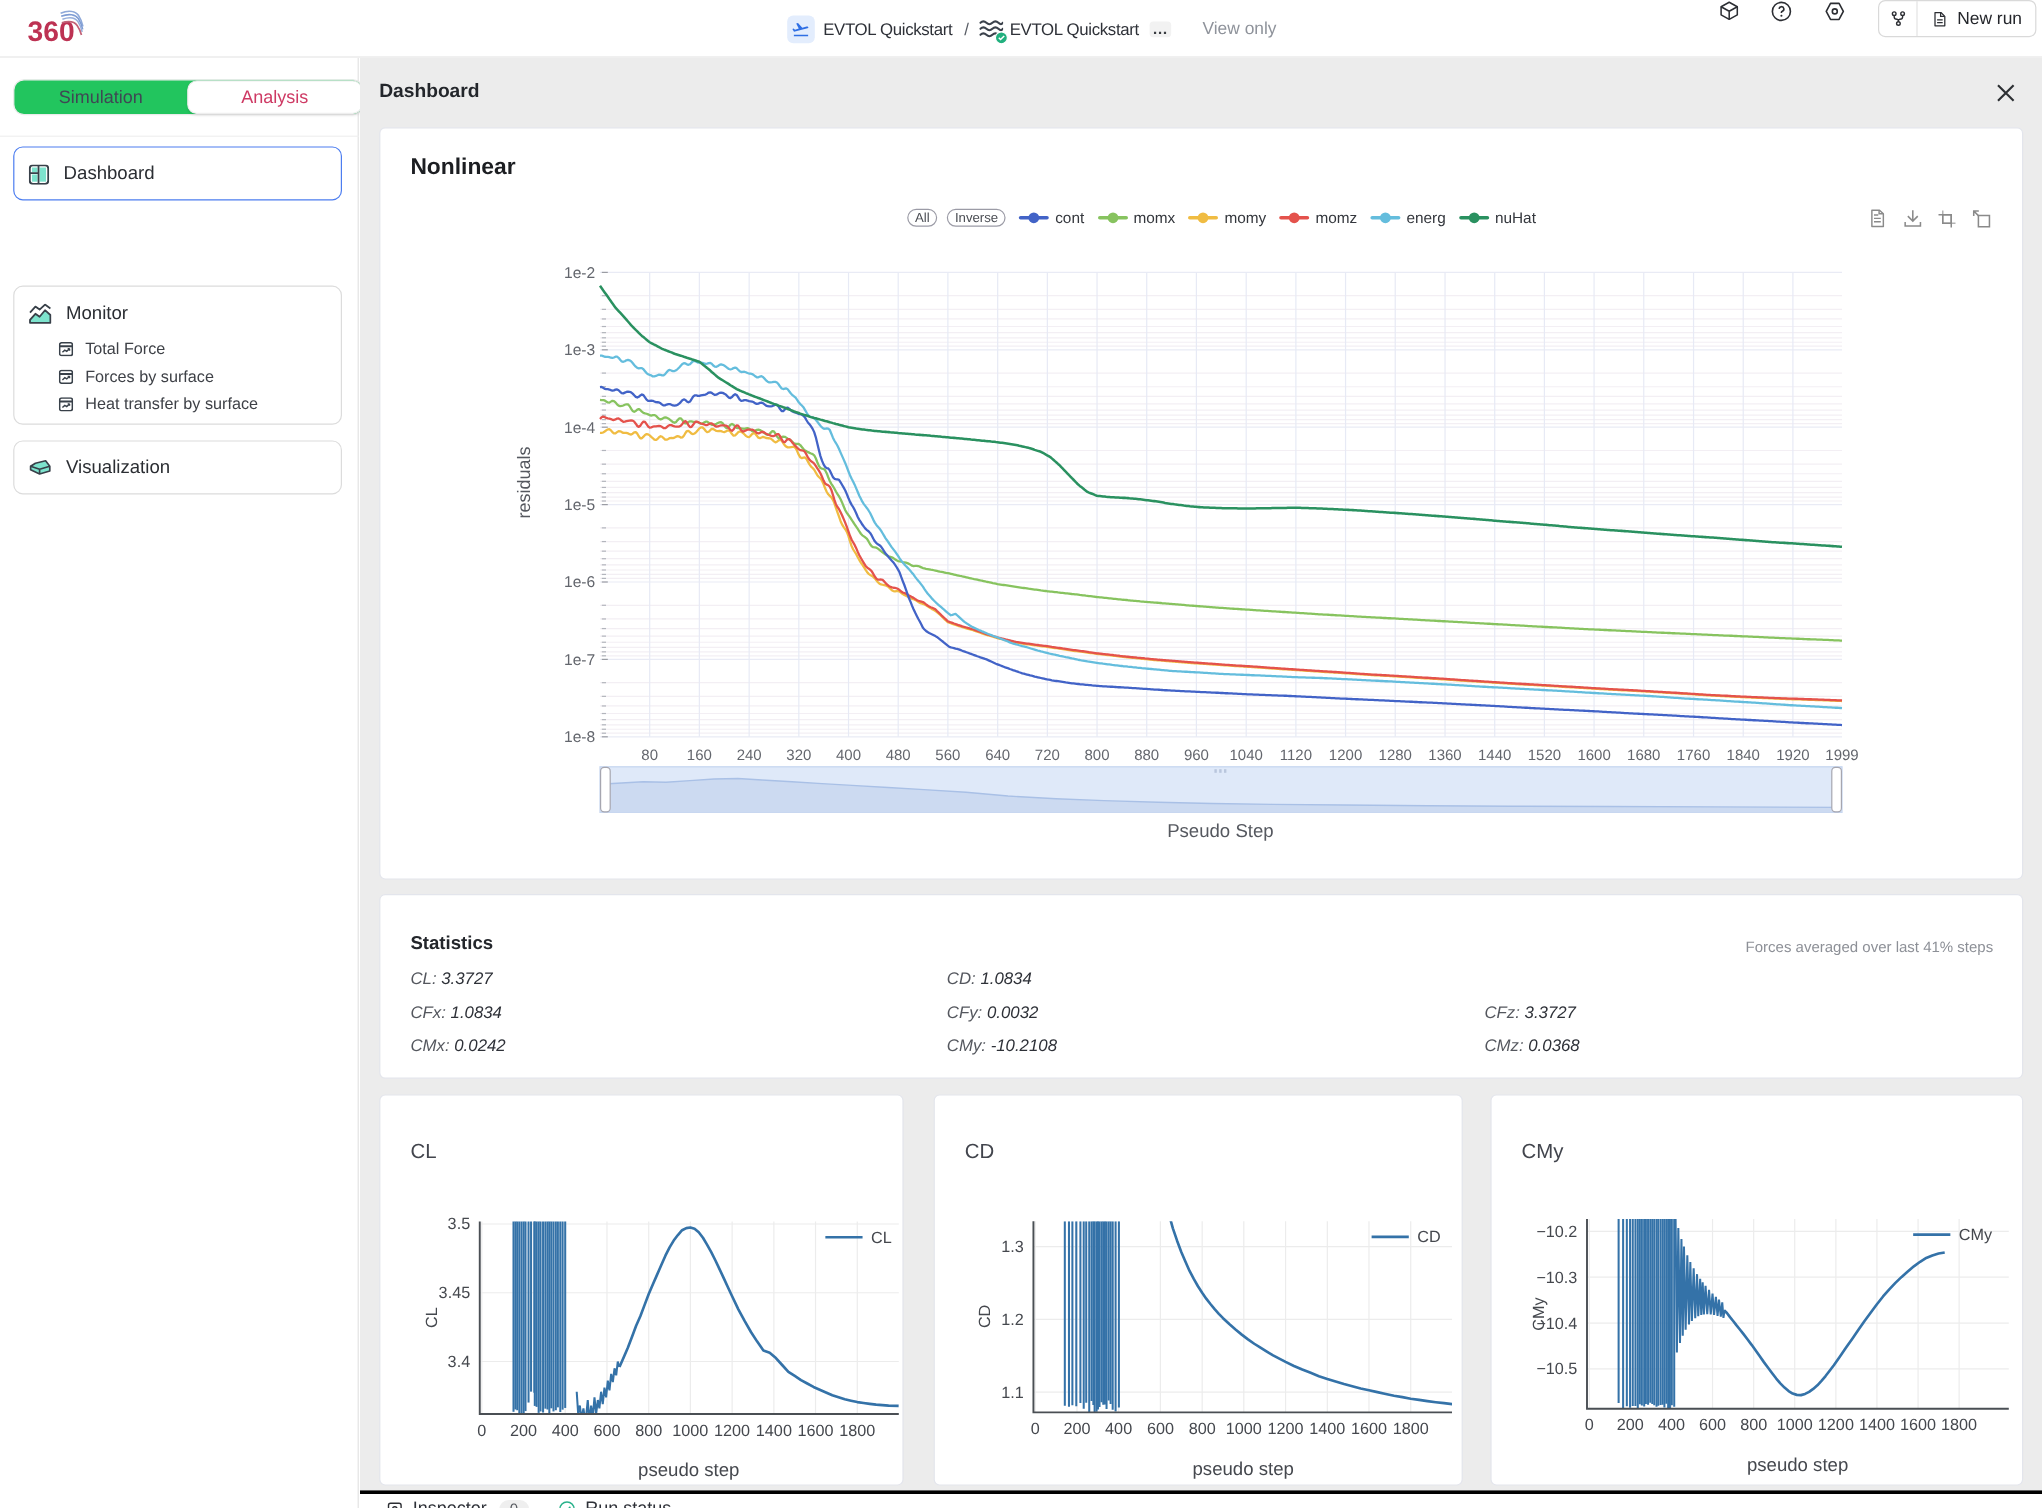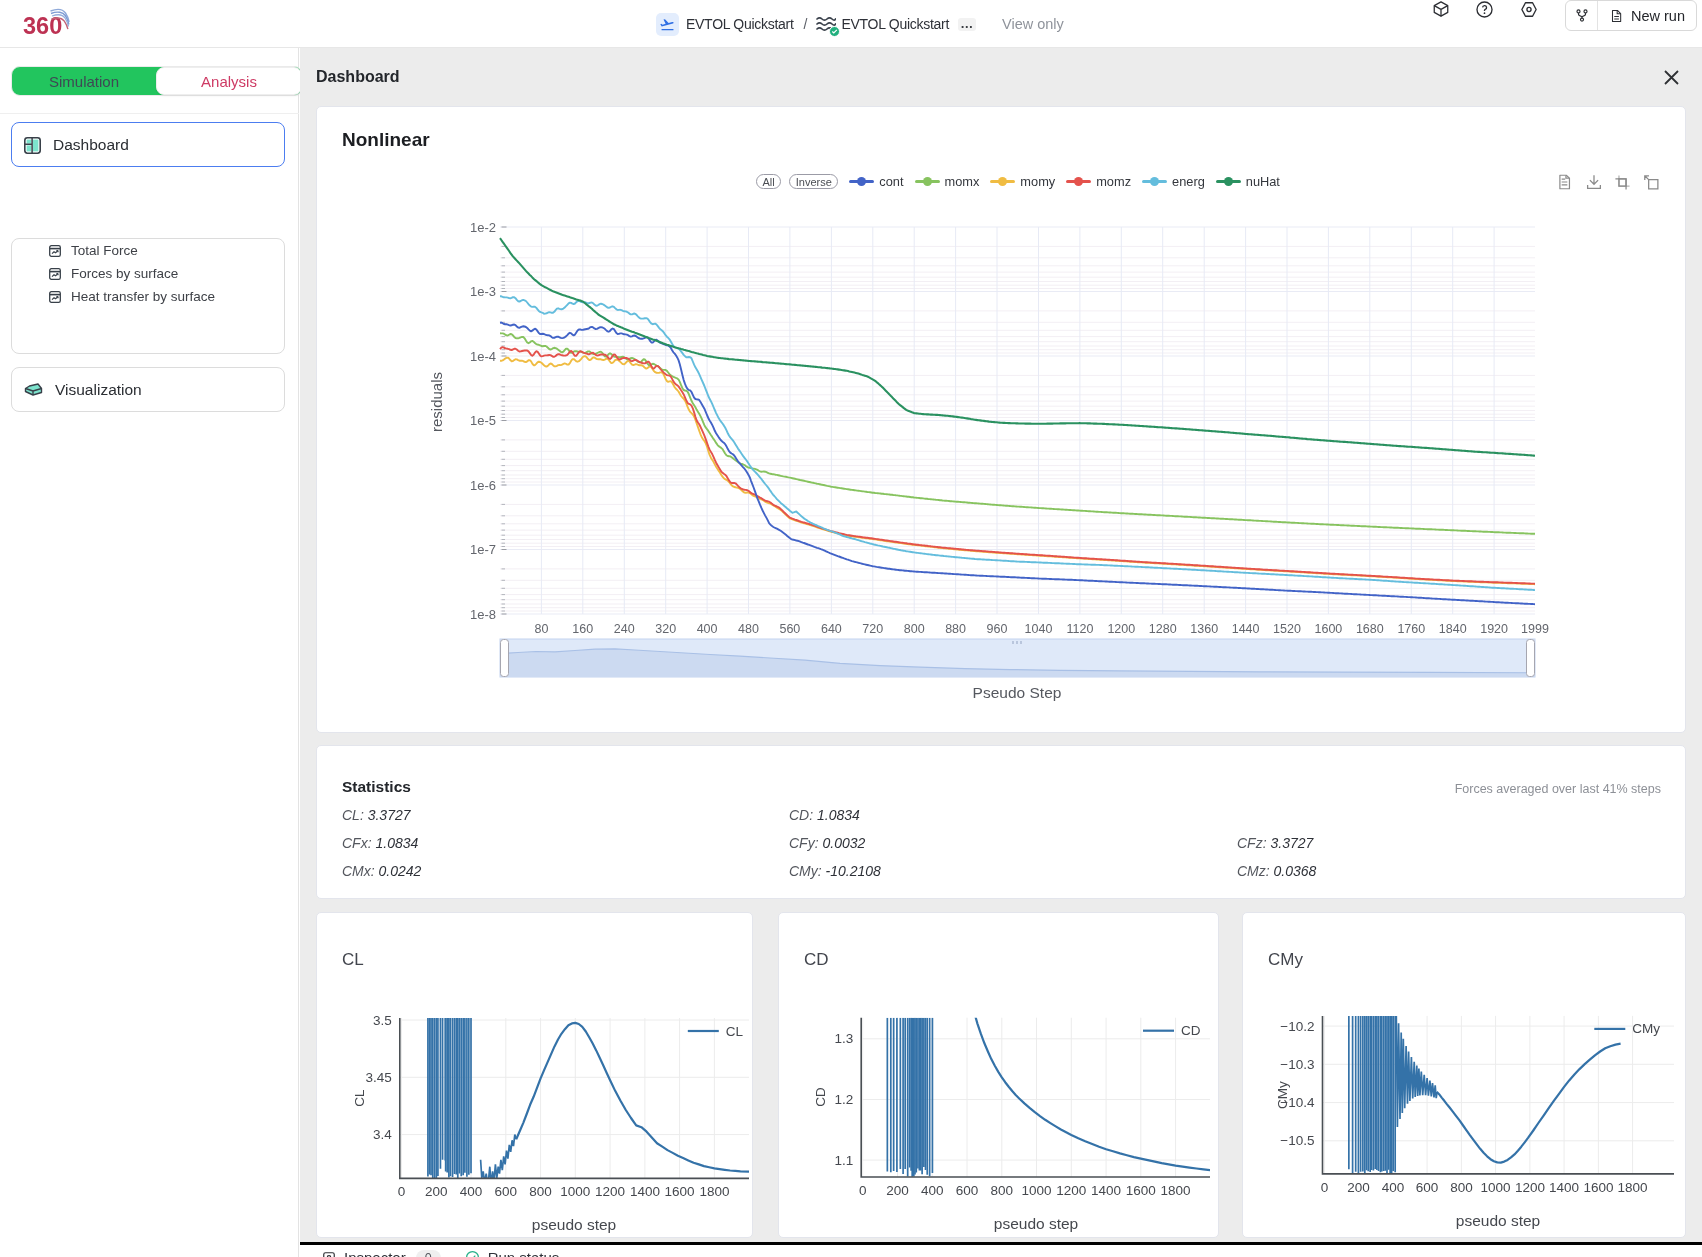--- a/index.html
+++ b/index.html
@@ -140,20 +140,24 @@
   <div class="navcard sel" style="top:74px;height:45px">
       <div class="navrow"><svg width="17" height="17" viewBox="0 0 17 17">
           <rect x="0.8" y="0.8" width="15.4" height="15.4" rx="2.6" fill="none" stroke="#384049" stroke-width="1.6"></rect>
           <rect x="2.6" y="2.6" width="4.6" height="4.0" fill="#7de3cd"></rect>
           <rect x="2.6" y="8.4" width="4.6" height="6.0" fill="#7de3cd"></rect>
           <rect x="9.0" y="2.6" width="5.4" height="11.8" fill="#7de3cd"></rect>
           <path d="M8.1 1 v15 M1 7.2 h6.8" stroke="#384049" stroke-width="1.5"></path>
         </svg> Dashboard</div>
     </div>
   <div class="navcard" style="top:190px;height:116px">
+    <div class="navrow" style="height:40px;padding-top:6px"><svg width="19" height="18" viewBox="0 0 19 18">
+          <path d="M1 13.5 L5.5 8.5 L9 11 L13.5 5.5 L18 9.5 V16 H1 Z" fill="#7de3cd" stroke="#384049" stroke-width="1.5" stroke-linejoin="round"></path>
+          <path d="M1 7.5 L5.5 2.5 L9 5 L13.5 0.8 L18 4" fill="none" stroke="#384049" stroke-width="1.5" stroke-linejoin="round"></path>
+        </svg> Monitor</div>
     <div class="subrow"><svg width="12" height="12" viewBox="0 0 12 12">
           <rect x="0.7" y="0.7" width="10.6" height="10.6" rx="1.6" fill="none" stroke="#384049" stroke-width="1.3"></rect>
           <path d="M1 3.6 h10" stroke="#384049" stroke-width="1.6"></path>
           <path d="M3 8.6 L5 6.8 L6.6 7.8 L9 5.6" fill="none" stroke="#384049" stroke-width="1.2"></path>
           <path d="M9 5.6 l0 1.6 M9 5.6 l-1.6 0" stroke="#384049" stroke-width="1.1"></path>
         </svg> Total Force</div>
     <div class="subrow"><svg width="12" height="12" viewBox="0 0 12 12">
           <rect x="0.7" y="0.7" width="10.6" height="10.6" rx="1.6" fill="none" stroke="#384049" stroke-width="1.3"></rect>
           <path d="M1 3.6 h10" stroke="#384049" stroke-width="1.6"></path>
           <path d="M3 8.6 L5 6.8 L6.6 7.8 L9 5.6" fill="none" stroke="#384049" stroke-width="1.2"></path>

